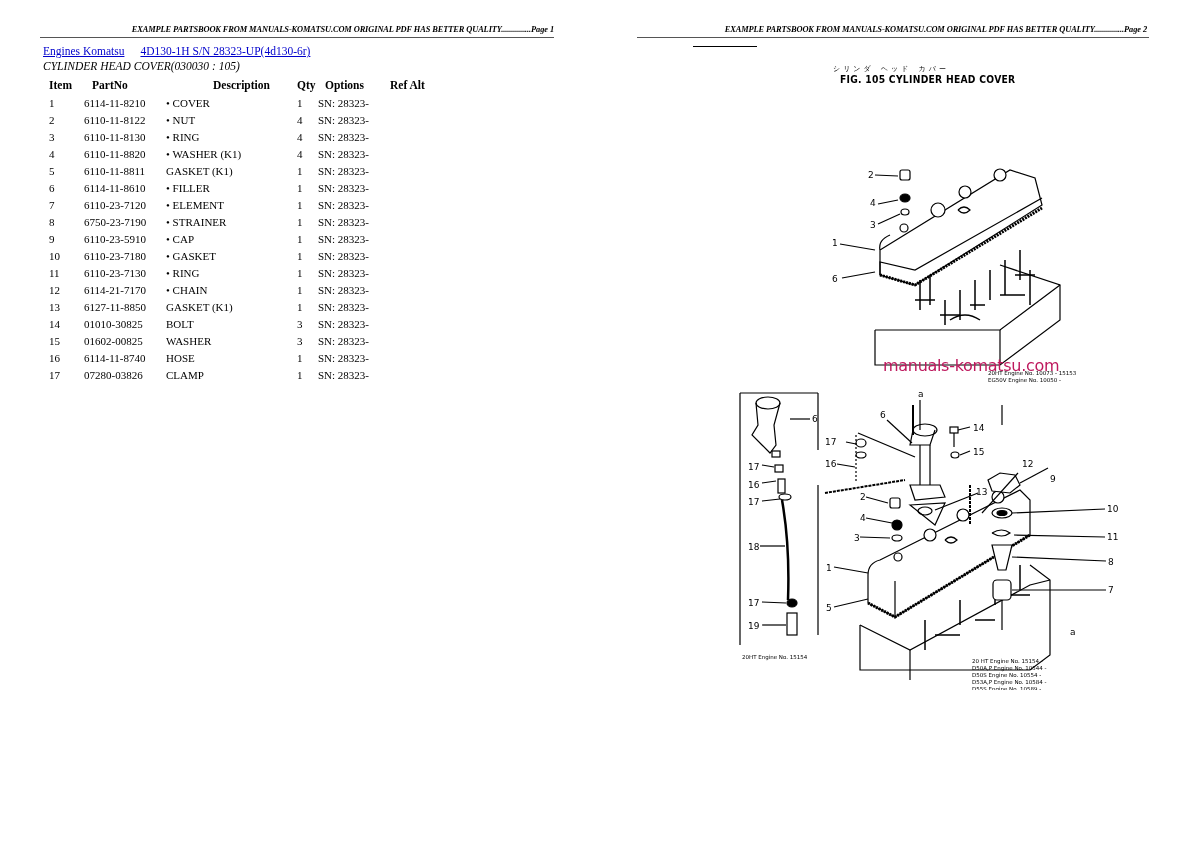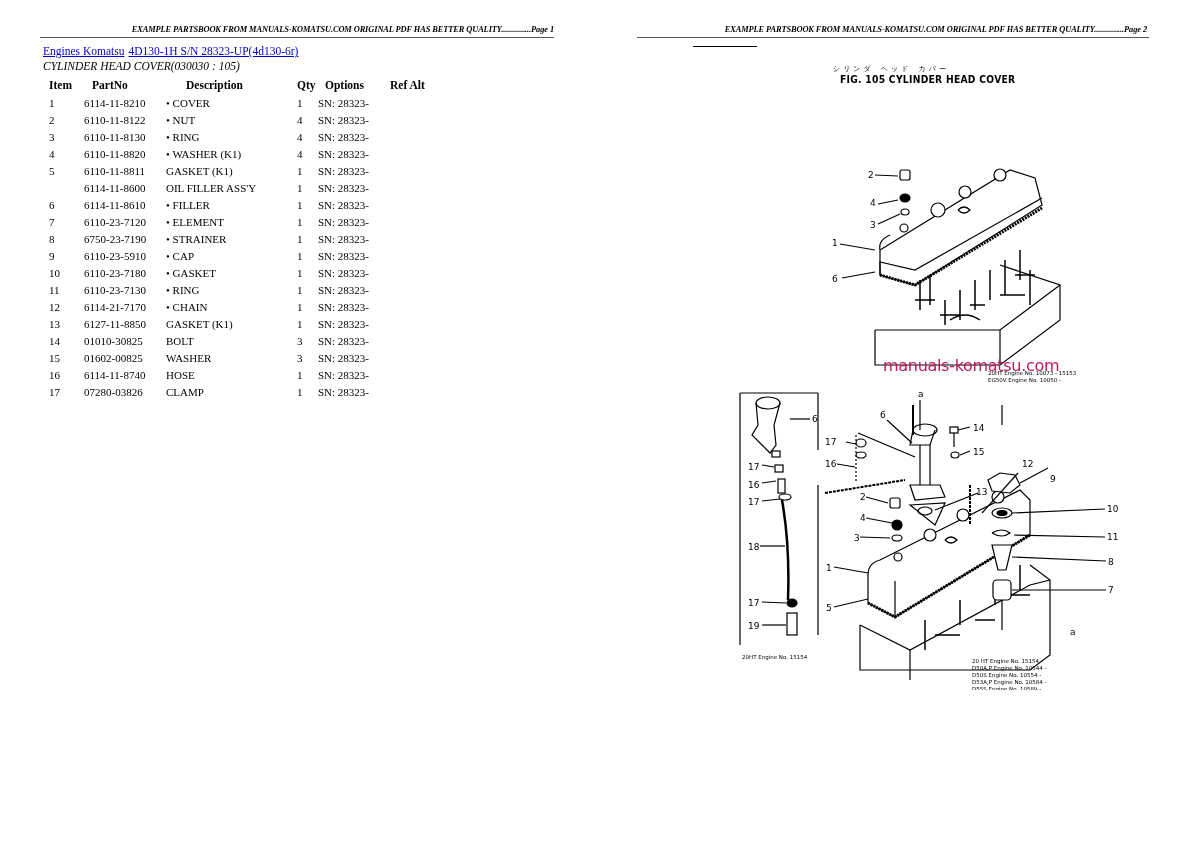--- a/index.html
+++ b/index.html
@@ -7,21 +7,21 @@
          font-family: "DejaVu Serif", "Liberation Serif", serif; color: #000; }
   .page { position: absolute; top: 0; height: 614px; }
   .page1 { left: 0; width: 595px; }
   .page2 { left: 595px; width: 595px; }
   .hdr { position: absolute; top: 25px; font-family: "Liberation Serif", serif;
          font-style: italic; font-weight: bold; font-size: 8.4px; letter-spacing: -0.1px;
          white-space: nowrap; text-align: right; }
   .hdr-line { position: absolute; height: 1px; background: #555; }
   .crumbs { position: absolute; left: 43px; top: 45px; font-size: 11.5px;
             font-family: "Liberation Serif", serif; white-space: nowrap; }
-  .crumbs a { color: #0000cc; text-decoration: underline; margin-right: 4px; cursor: pointer; }
+  .crumbs a { color: #0000cc; text-decoration: underline; margin-right: 16px; cursor: pointer; }
   .subtitle { position: absolute; left: 43px; top: 60px; font-size: 11.5px;
               font-family: "Liberation Serif", serif; white-space: nowrap; font-style: italic; }
   table.parts { position: absolute; left: 43px; top: 75px; border-collapse: collapse;
                 font-family: "Liberation Serif", serif; font-size: 11px; }
   table.parts th { font-weight: bold; font-size: 11.5px; text-align: left; padding: 0; height: 19px; }
   table.parts td { padding: 0; height: 17px; white-space: nowrap; }
   .c-item { width: 35px; padding-left: 6px !important; }
   .c-part { width: 74px; }
   .c-desc { width: 111px; }
   .c-qty { width: 21px; }
@@ -47,21 +47,21 @@
   <div class="crumbs">
     <a>Engines Komatsu</a><a>4D130-1H S/N 28323-UP(4d130-6r)</a>
   </div>
   <div class="subtitle">CYLINDER HEAD COVER(030030 : 105)</div>
 
   <table class="parts">
     <thead>
       <tr>
         <th class="c-item">Item</th>
         <th class="c-part" style="padding-left:8px;">PartNo</th>
-        <th class="c-desc" style="padding-left:20px;">Description</th>
+        <th class="c-desc" style="padding-left:20px;text-align:center;">Description</th>
         <th class="c-qty">Qty</th>
         <th class="c-opt" style="padding-left:7px;">Options</th>
         <th class="c-ref" style="padding-left:5px;">Ref Alt</th>
       </tr>
     </thead>
     <tbody id="parts-body">
         <tr>
           <td class="c-item">1</td>
           <td class="c-part">6114-11-8210</td>
           <td class="c-desc">• COVER</td>
@@ -90,28 +90,20 @@
           <td class="c-part">6110-11-8820</td>
           <td class="c-desc">• WASHER (K1)</td>
           <td class="c-qty">4</td>
           <td class="c-opt">SN: 28323-</td>
           <td class="c-ref"></td>
         </tr>
         <tr>
           <td class="c-item">5</td>
           <td class="c-part">6110-11-8811</td>
           <td class="c-desc">GASKET (K1)</td>
-          <td class="c-qty">1</td>
-          <td class="c-opt">SN: 28323-</td>
-          <td class="c-ref"></td>
-        </tr>
-        <tr>
-          <td class="c-item"></td>
-          <td class="c-part">6114-11-8600</td>
-          <td class="c-desc">OIL FILLER ASS'Y</td>
           <td class="c-qty">1</td>
           <td class="c-opt">SN: 28323-</td>
           <td class="c-ref"></td>
         </tr>
         <tr>
           <td class="c-item">6</td>
           <td class="c-part">6114-11-8610</td>
           <td class="c-desc">• FILLER</td>
           <td class="c-qty">1</td>
           <td class="c-opt">SN: 28323-</td>

